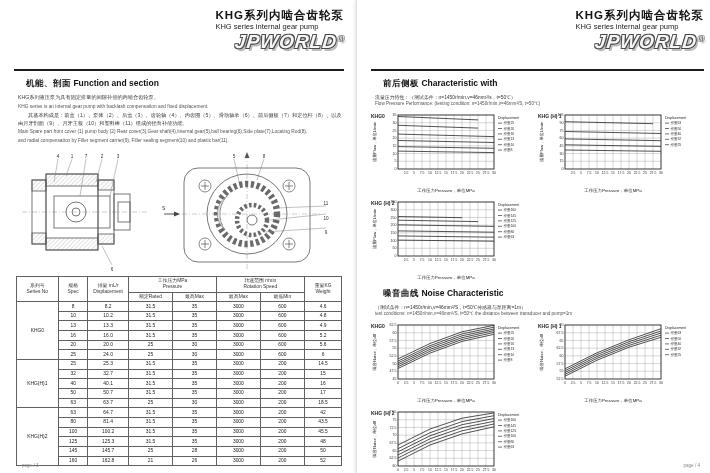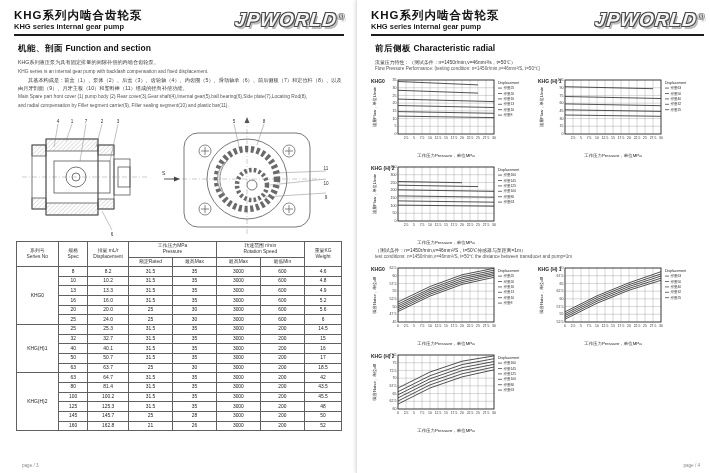--- a/index.html
+++ b/index.html
@@ -4,29 +4,29 @@
 <style>
   html,body{margin:0;padding:0;}
   body{
     width:710px;height:473px;background:#ededeb;
     font-family:"Liberation Sans", sans-serif;position:relative;overflow:hidden;
   }
   .spread{position:absolute;left:0;top:0;width:710px;height:473px;display:flex;}
   .page{background:#fff;box-sizing:border-box;position:relative;flex:1;padding:9px 12px 0 14px;box-shadow:0 0 4px rgba(0,0,0,.18);}
   .page.right{border-left:1px solid #e2e2e0;}
   
-  .hdr{display:flex;justify-content:space-between;align-items:flex-end;border-bottom:2.5px solid #1c1c1c;padding-bottom:3px;}
+  .hdr{display:flex;justify-content:space-between;align-items:flex-end;border-bottom:2.5px solid #1c1c1c;padding-bottom:16px;flex-direction:column;}
   .title-zh{font-size:11.5px;font-weight:bold;color:#111;letter-spacing:1px;line-height:1.15;}
-  .title-en{font-size:7.5px;font-weight:bold;color:#1a1a1a;}
+  .title-en{font-size:7.5px;font-weight:normal;color:#1a1a1a;}
   .logo{font-size:19px;font-style:italic;font-weight:bold;letter-spacing:1px;color:#f6f6f6;
         text-shadow:-1px -1px 0 #4a4a4a,1px -1px 0 #4a4a4a,-1px 1px 0 #4a4a4a,1px 1px 0 #4a4a4a,2.5px 2.5px 0 #bdbdbd;
         transform:skewX(-6deg);white-space:nowrap;}
   .logo sup{font-size:7px;margin-left:1px;}
   
-  .sec-h{font-size:8.5px;font-weight:bold;color:#111;margin:7px 0 4px 4px;}
+  .sec-h{font-size:8.5px;font-weight:bold;color:#111;margin:7px 0 4px 12px;}
   .sec-h .zh{letter-spacing:.5px;}
   
   .para{margin:0 0 0 4px;color:#3a3a3a;}
   .para p{margin:0 0 1.5px 0;}
   .p-zh{font-size:5.2px;line-height:1.5;}
   .p-en{font-size:4.8px;line-height:1.45;color:#555;}
   .indent{text-indent:10px;}
   
   .drawing{width:330px;margin:2px auto 0 auto;}
   
@@ -365,21 +365,21 @@
     <div class="hdr">
       <div>
         <div class="title-zh">KHG系列内啮合齿轮泵</div>
         <div class="title-en">KHG series internal gear pump</div>
       </div>
       <div class="logo"><span>JPWORLD</span><sup>®</sup></div>
     </div>
 
     <div class="sec-h">
       <span class="zh">前后侧板</span>
-      <span class="en">Characteristic radial</span>
+      <span class="en">Characteristic with</span>
     </div>
     <div class="cond">
       <p class="c-zh">流量压力特性：（测试条件：n=1450r/min,v=46mm²/s，t=50℃）</p>
       <p class="c-en">Flow  Pressure  Performance:  (testing condition:  n=1450r/min,v=46mm²/S,  t=50℃)</p>
     </div>
 
     <div class="chart-row">
       <div class="chart">
           <svg viewBox="0 0 166 87" width="166" height="87">
             <text x="0" y="11" font-size="5" font-weight="bold" fill="#222">KHG0</text>
@@ -591,20 +591,24 @@
               <line x1="127" y1="37.699999999999996" x2="131" y2="37.699999999999996" stroke="#333" stroke-width="0.7"></line>
               <text x="132.4" y="38.8" font-size="3.5" fill="#333">排量80</text>
               <line x1="127" y1="43.1" x2="131" y2="43.1" stroke="#333" stroke-width="0.7"></line>
               <text x="132.4" y="44.2" font-size="3.5" fill="#333">排量63</text>
             </g>
           </svg>
         </div>
       <div class="chart"></div>
     </div>
 
+    <div class="sec-h">
+      <span class="zh">噪音曲线</span>
+      <span class="en">Noise Characteristic</span>
+    </div>
     <div class="cond">
       <p class="c-zh">（测试条件：n=1450r/min,v=46mm²/S，t=50℃传感器与泵距离=1m）</p>
       <p class="c-en">test conditions:  n=1450r/min,v=46mm²/S,  t=50℃  the distance between transducer and pump=1m</p>
     </div>
 
     <div class="chart-row">
       <div class="chart">
           <svg viewBox="0 0 166 87" width="166" height="87">
             <text x="0" y="11" font-size="5" font-weight="bold" fill="#222">KHG0</text>
             <g stroke="#8a8a8a" stroke-width="0.35">

